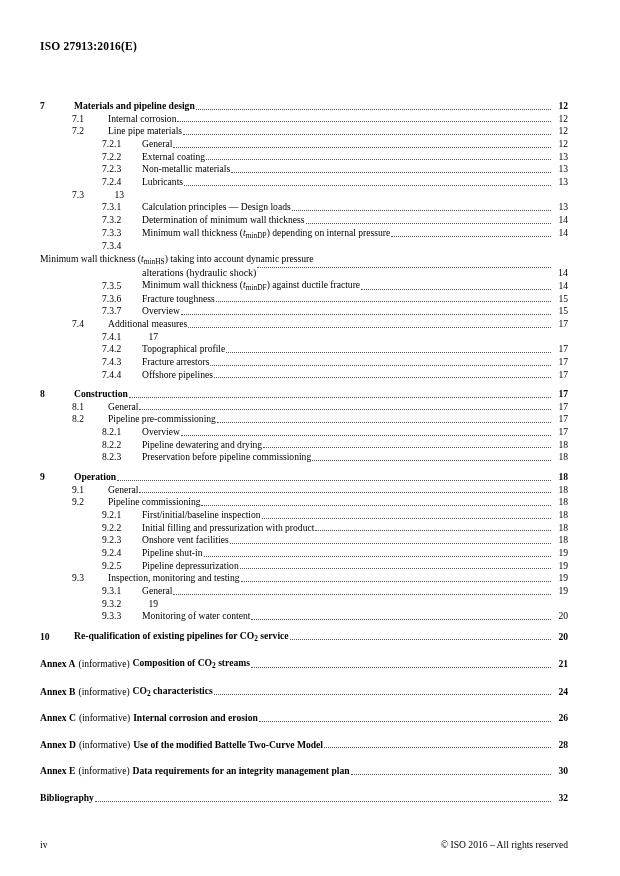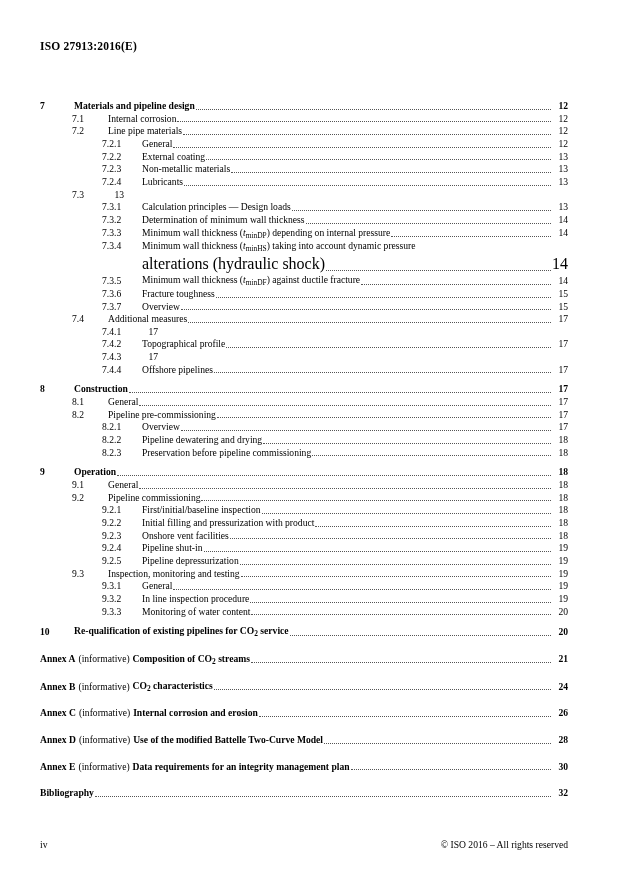--- a/index.html
+++ b/index.html
@@ -96,22 +96,21 @@
     white-space: nowrap;
     padding: 0 3px;
   }
   .annex-title {
     flex: 0 1 auto;
     font-weight: bold;
     white-space: nowrap;
   }
   .cont-line {
     display: flex;
-    align-items: flex-end;
-    font-size: 16px;
+    font-size: 10px;
     line-height: 1.32;
   }
   .cont-indent {
     flex: 0 0 auto;
     width: 102px;
   }
   sub {
     font-size: 7.4px;
     vertical-align: -0.22em;
   }
@@ -214,21 +213,21 @@
       </div>
       <div class="toc-row lvl3">
         <span class="num n3">7.3.3</span>
         <span class="title-wrap">
           <span class="title">Minimum wall thickness (<span class="it">t</span><sub>minDP</sub>) depending on internal pressure</span>
           <span class="dots"></span>
         </span>
         <span class="pg">14</span>
       </div>
       <div class="toc-row lvl3" style="display: block;">
-        <div style="display: flex;">
+        <div style="display: flex; flex-direction: column;">
           <span class="num n3">7.3.4</span>
           <span>Minimum wall thickness (<span class="it">t</span><sub>minHS</sub>) taking into account dynamic pressure</span>
         </div>
         <div class="cont-line">
           <span class="cont-indent"></span>
           <span>alterations (hydraulic shock)</span>
           <span class="dots"></span>
           <span class="pg">14</span>
         </div>
       </div>
@@ -271,20 +270,24 @@
       <div class="toc-row lvl3">
         <span class="num n3">7.4.2</span>
         <span class="title-wrap">
           <span class="title">Topographical profile</span>
           <span class="dots"></span>
         </span>
         <span class="pg">17</span>
       </div>
       <div class="toc-row lvl3">
         <span class="num n3">7.4.3</span>
+        <span class="title-wrap">
+          <span class="title">Fracture arrestors</span>
+          <span class="dots"></span>
+        </span>
         <span class="pg">17</span>
       </div>
       <div class="toc-row lvl3">
         <span class="num n3">7.4.4</span>
         <span class="title-wrap">
           <span class="title">Offshore pipelines</span>
           <span class="dots"></span>
         </span>
         <span class="pg">17</span>
       </div>
@@ -411,24 +414,20 @@
       <div class="toc-row lvl3">
         <span class="num n3">9.3.1</span>
         <span class="title-wrap">
           <span class="title">General</span>
           <span class="dots"></span>
         </span>
         <span class="pg">19</span>
       </div>
       <div class="toc-row lvl3">
         <span class="num n3">9.3.2</span>
-        <span class="title-wrap">
-          <span class="title">In line inspection procedure</span>
-          <span class="dots"></span>
-        </span>
         <span class="pg">19</span>
       </div>
       <div class="toc-row lvl3">
         <span class="num n3">9.3.3</span>
         <span class="title-wrap">
           <span class="title">Monitoring of water content</span>
           <span class="dots"></span>
         </span>
         <span class="pg">20</span>
       </div>

